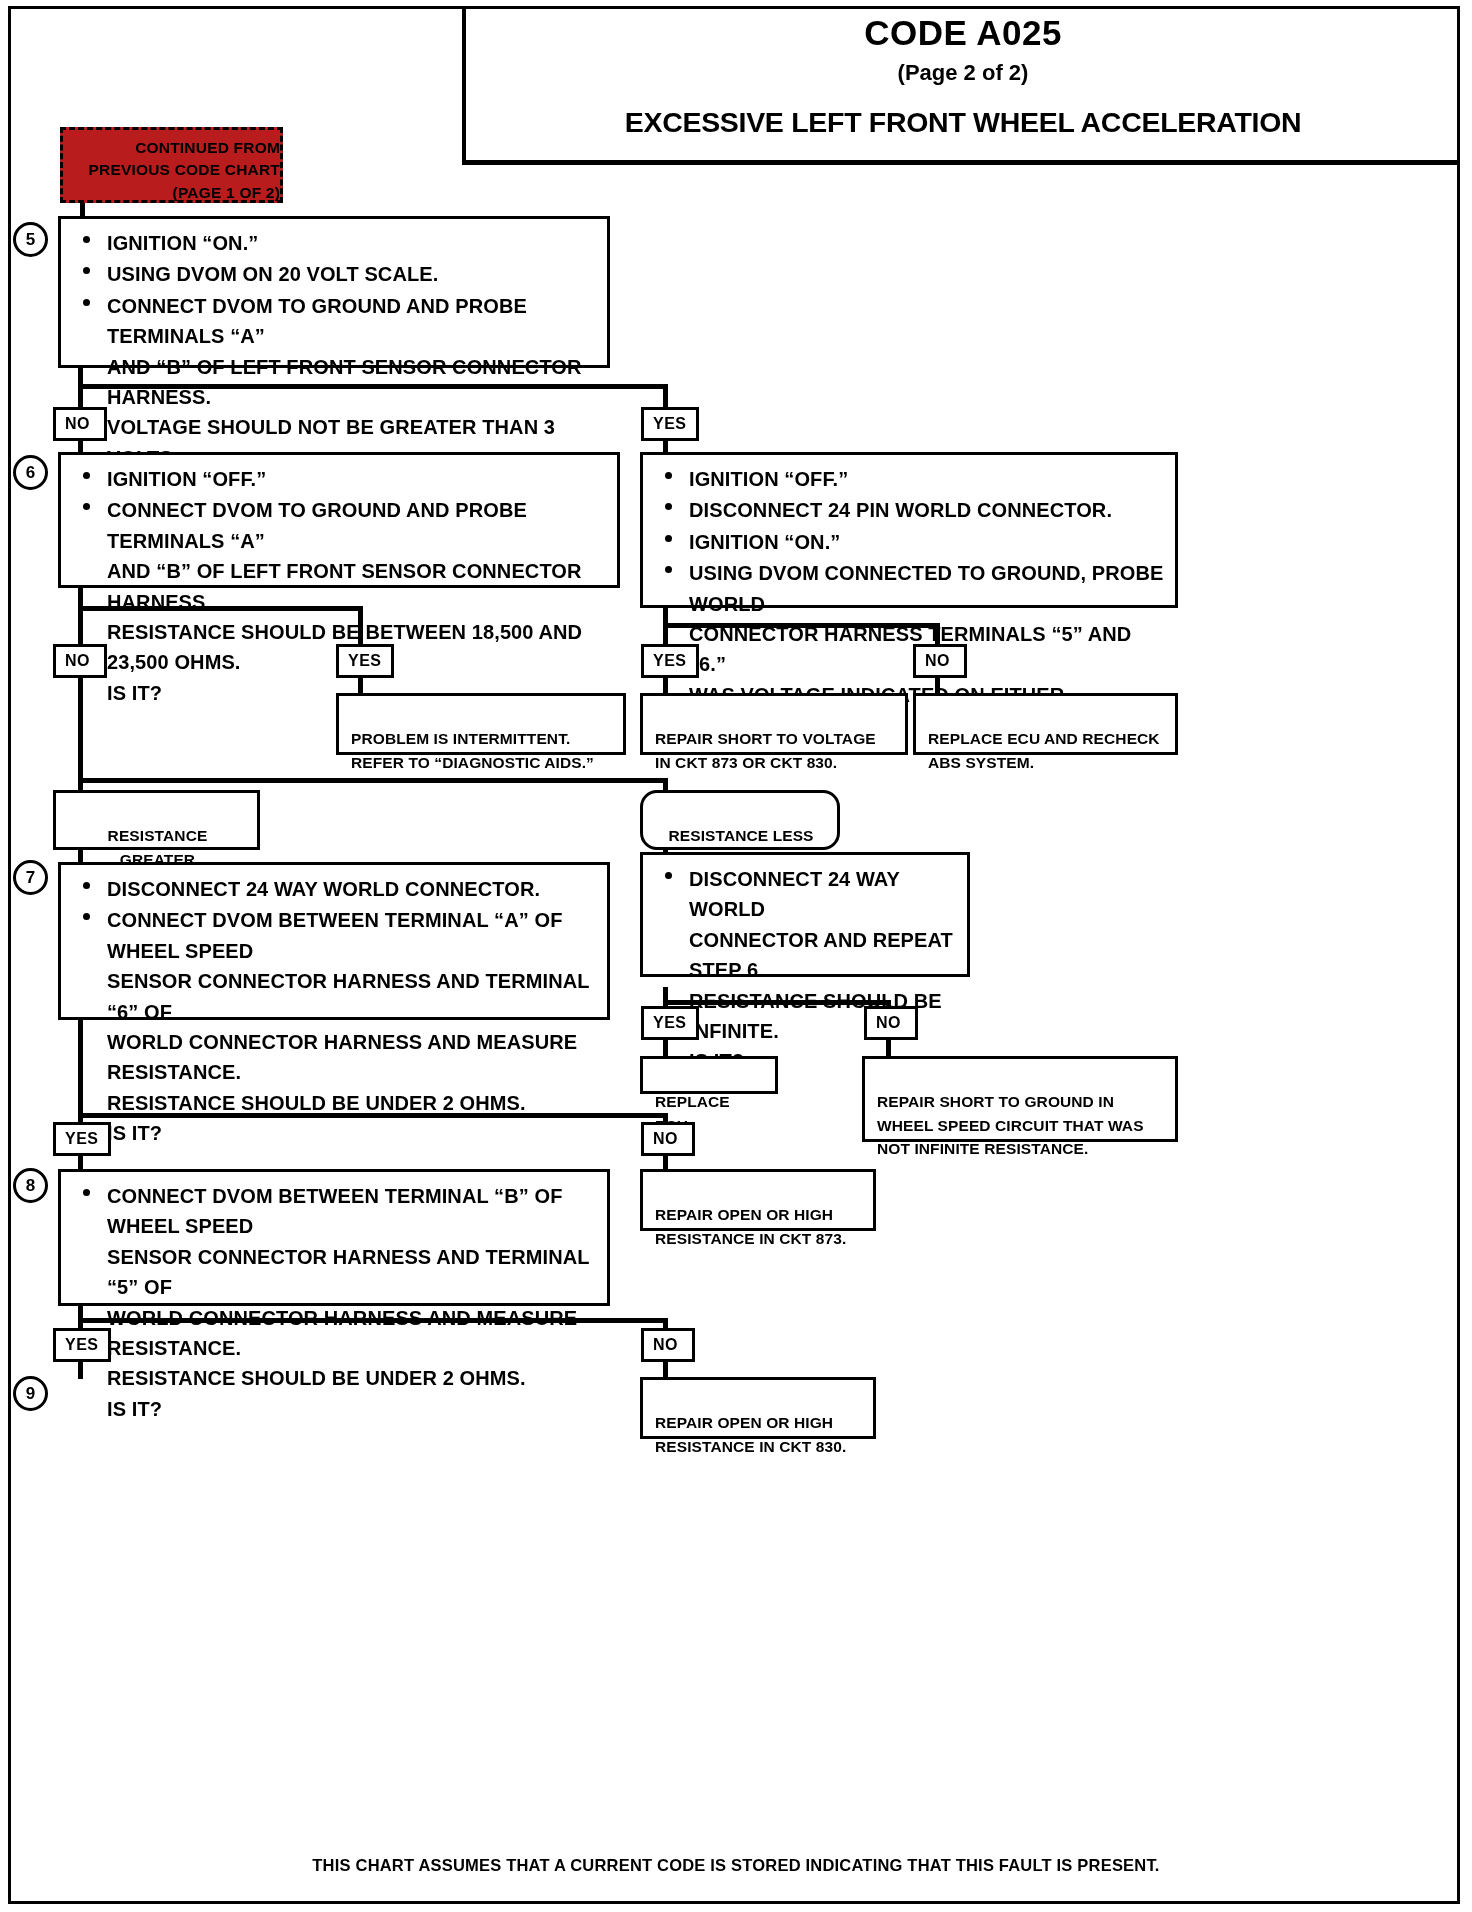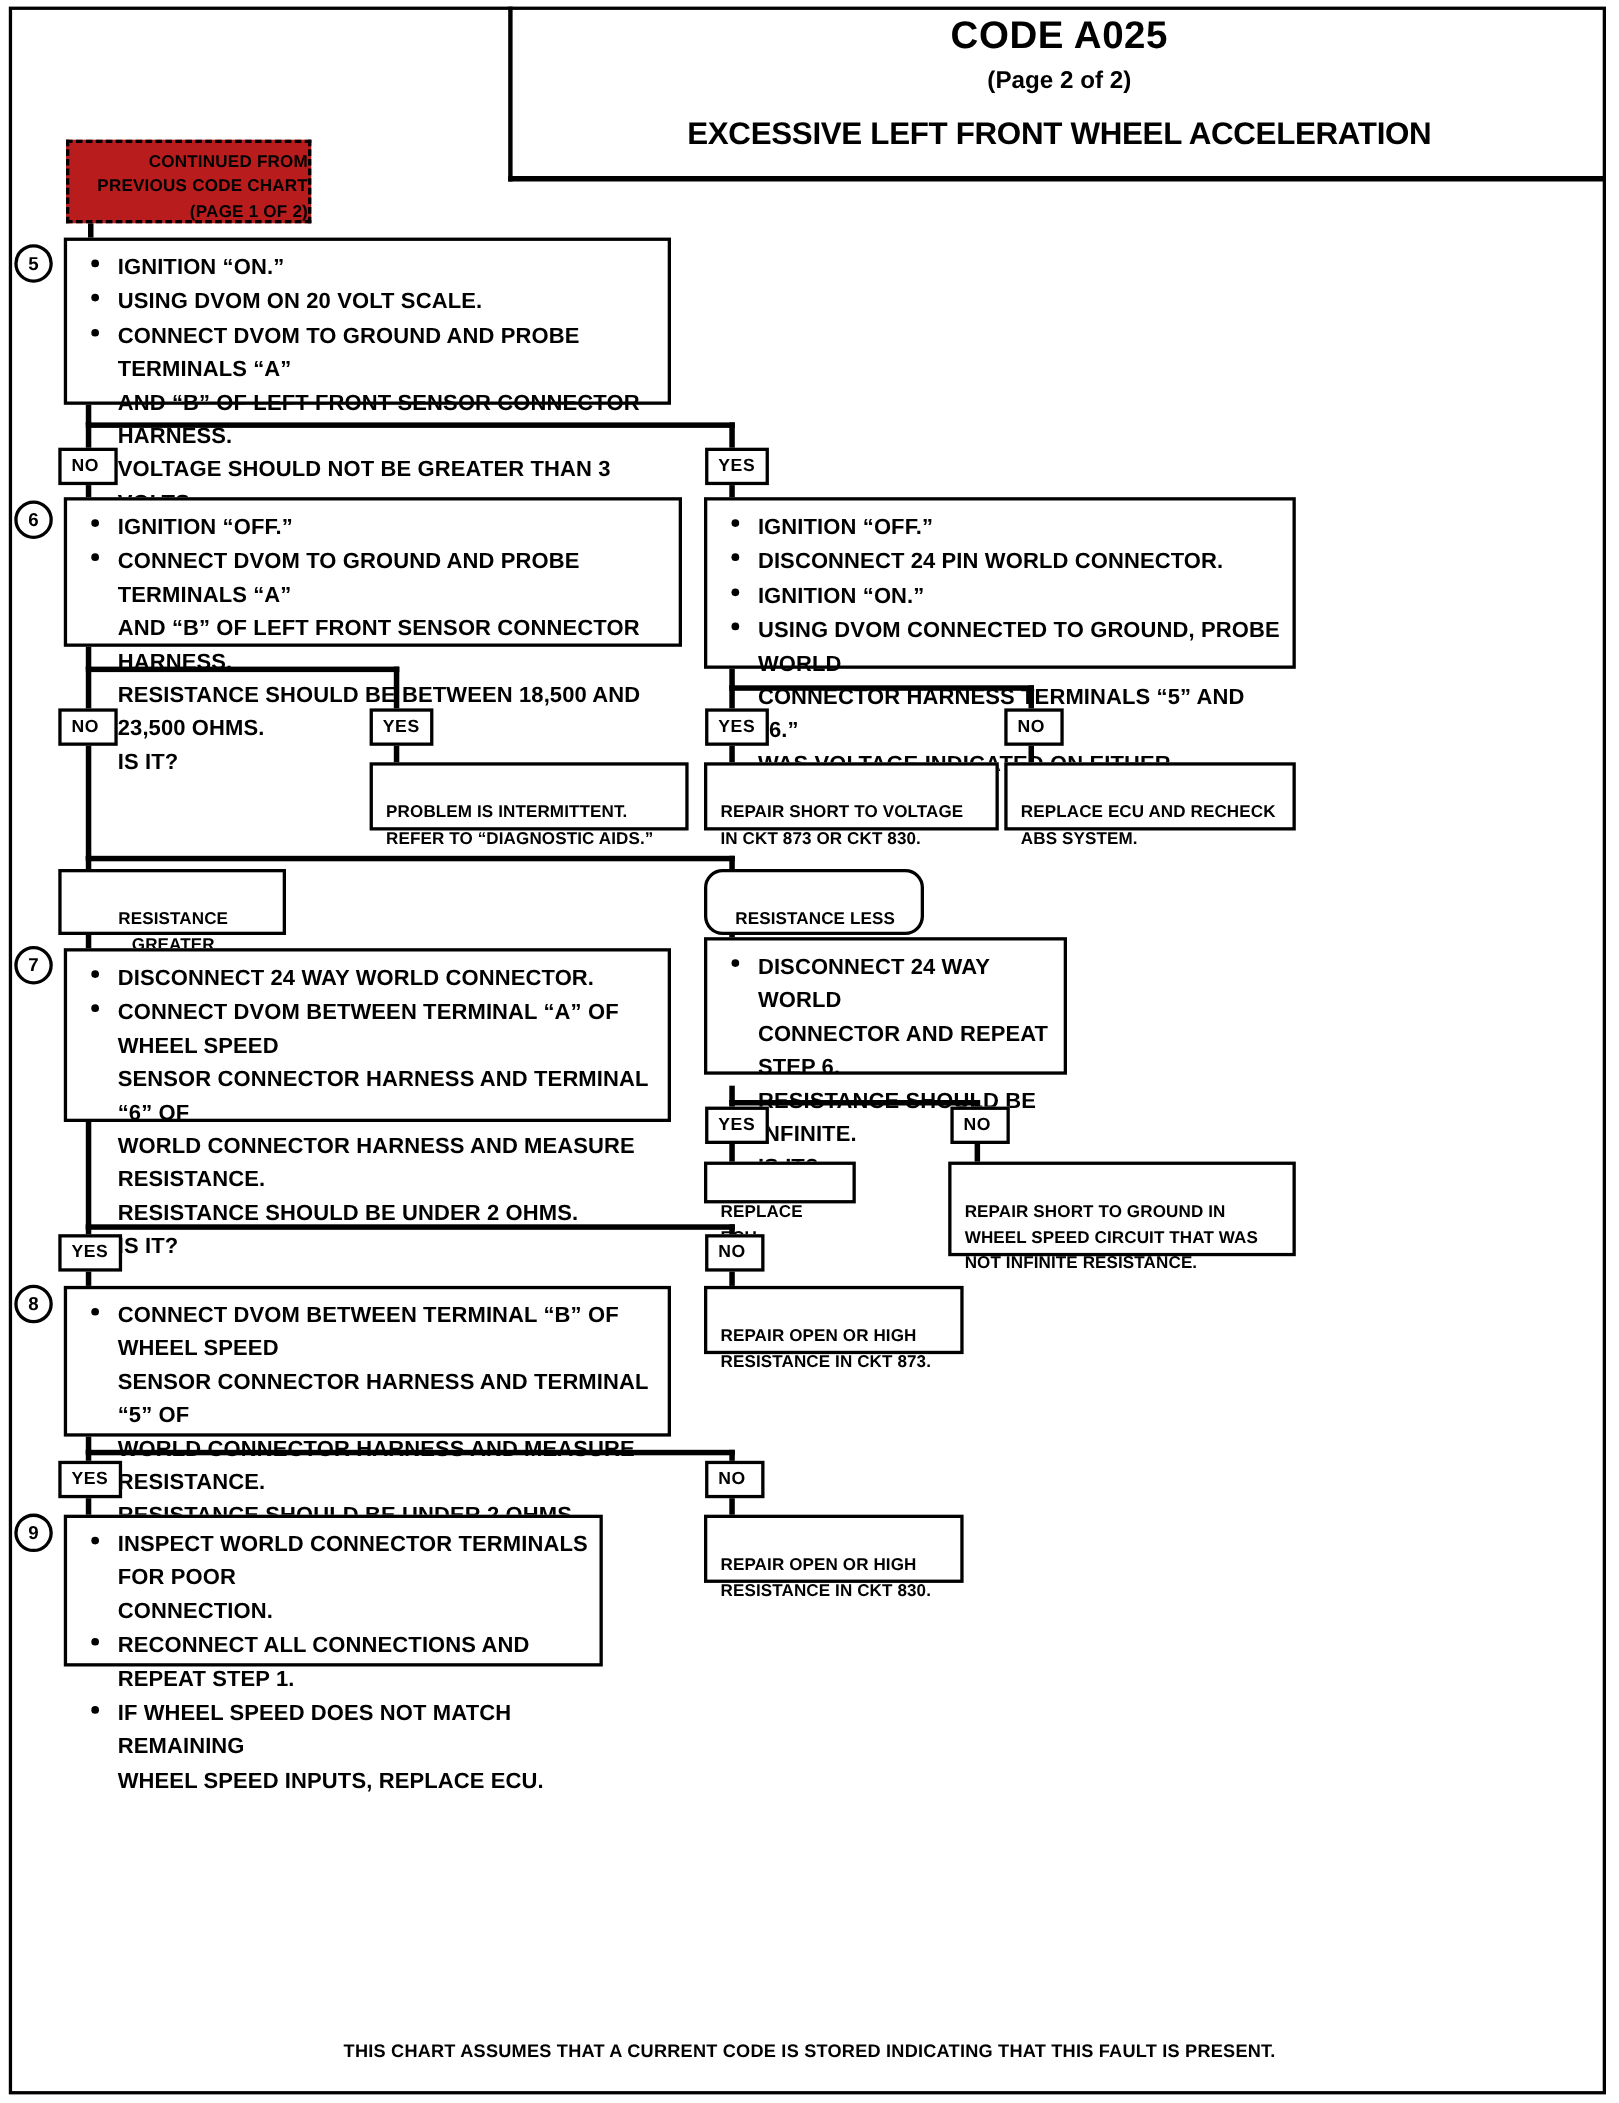--- a/index.html
+++ b/index.html
@@ -409,25 +409,16 @@
   <div class="vline" style="left:663px; top:1362px; height:17px;"></div>
 
   <div class="box resultbox" style="left:640px; top:1377px; width:236px; height:62px;">
     <span>REPAIR OPEN OR HIGH
 RESISTANCE IN CKT 830.</span>
   </div>
 
   <div class="stepnum" style="left:13px; top:1376px;">
     <span>9</span>
   </div>
-  <div class="box stepbox" style="left:58px; top:1377px; width:490px; height:138px;">
-    <ul>
-      <li>INSPECT WORLD CONNECTOR TERMINALS FOR POOR
-CONNECTION.</li>
-      <li>RECONNECT ALL CONNECTIONS AND REPEAT STEP 1.</li>
-      <li>IF WHEEL SPEED DOES NOT MATCH REMAINING
-WHEEL SPEED INPUTS, REPLACE ECU.</li>
-    </ul>
-  </div>
 
   <div class="footer-note">THIS CHART ASSUMES THAT A CURRENT CODE IS STORED INDICATING THAT THIS FAULT IS PRESENT.</div>
 
 </div>
 
 </body></html>

